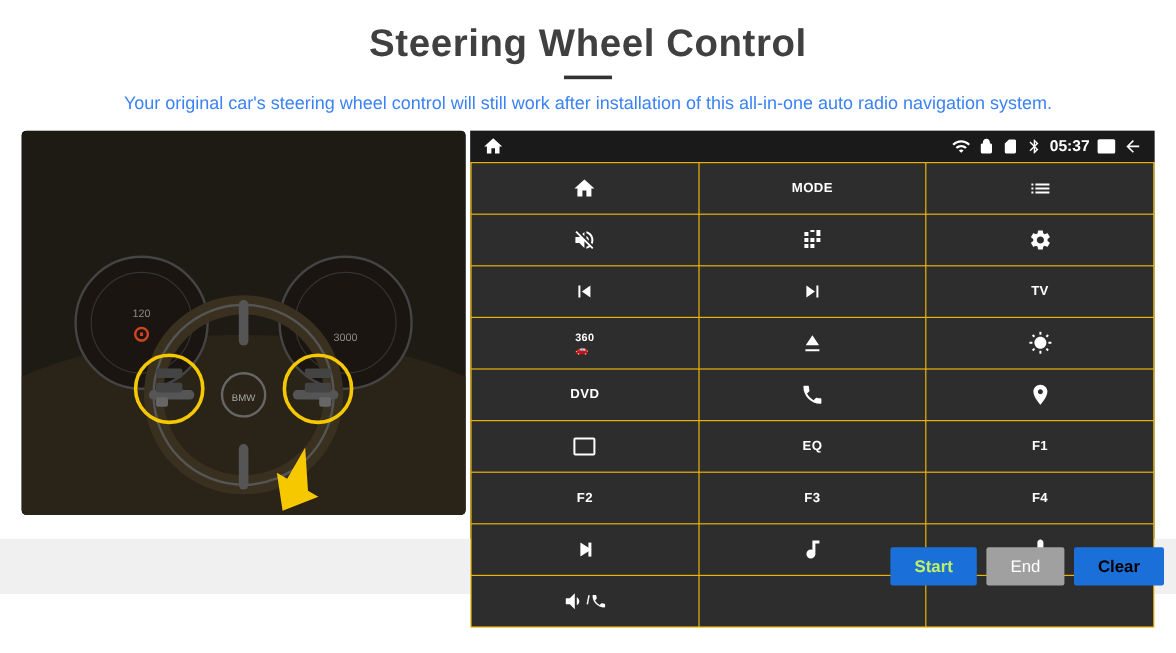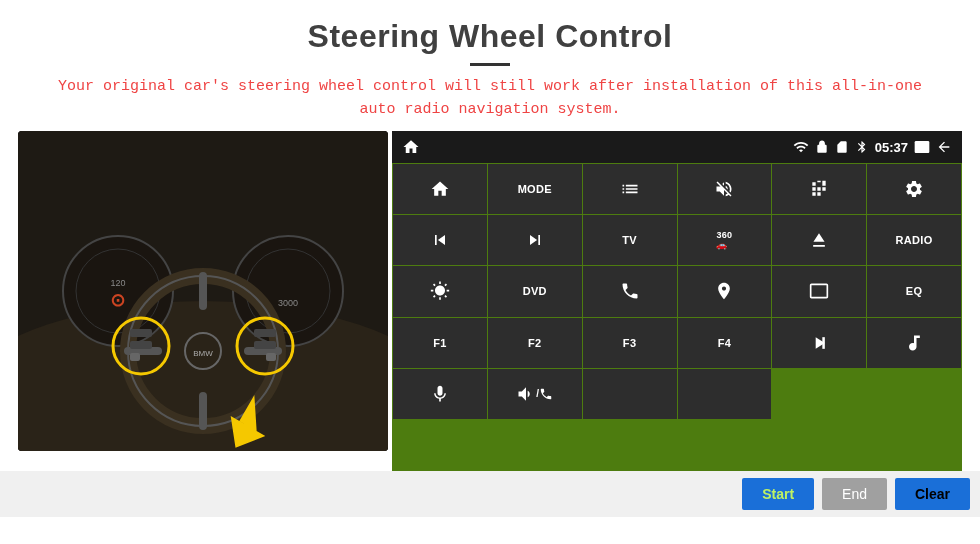--- a/index.html
+++ b/index.html
@@ -23,23 +23,22 @@
       letter-spacing: 0.5px;
     }
     .header-divider {
       width: 40px;
       height: 3px;
       background: #333;
       margin: 8px auto 10px;
     }
     .header p {
       font-size: 15px;
-      color: #ef4444;
+      color: #3b82f6;
       line-height: 1.5;
-      font-family: Liberation Mono, monospace;
     }
 
     
     .main-content {
       display: flex;
       flex-direction: row;
       padding: 0 18px;
       gap: 0;
       height: 340px;
     }
@@ -89,25 +88,25 @@
       display: flex;
       align-items: center;
       gap: 6px;
       color: #fff;
       font-size: 12px;
     }
 
     
     .button-grid {
       display: grid;
-      grid-template-columns: repeat(6, 1fr);
+      grid-template-columns: repeat(3, 1fr);
       grid-template-rows: repeat(6, 1fr);
       flex: 1;
       gap: 1px;
-      background: #4d7c0f;
+      background: #eab308;
       padding: 1px;
     }
 
     .btn-cell {
       background: #2d2d2d;
       display: flex;
       align-items: center;
       justify-content: center;
       color: #fff;
       font-size: 11px;
@@ -308,23 +307,20 @@
 
       <div class="btn-cell">
         <span style="font-size:9px;font-weight:bold;">360<br>🚗</span>
       </div>
       <div class="btn-cell">
         <svg viewBox="0 0 24 24">
             <path d="M5 18h14v2H5zm7-14L5.33 14h13.34z"></path>
           </svg>
       </div>
       <div class="btn-cell">
-        <span>RADIO</span>
-      </div>
-      <div class="btn-cell">
         <svg viewBox="0 0 24 24">
             <path d="M6.76 4.84l-1.8-1.79-1.41 1.41 1.79 1.79 1.42-1.41zM4 10.5H1v2h3v-2zm9-9.95h-2V3.5h2V.55zm7.45 3.91l-1.41-1.41-1.79 1.79 1.41 1.41 1.79-1.79zm-3.21 13.7l1.79 1.8 1.41-1.41-1.8-1.79-1.4 1.4zM20 10.5v2h3v-2h-3zm-8-5c-3.31 0-6 2.69-6 6s2.69 6 6 6 6-2.69 6-6-2.69-6-6-6zm-1 16.95h2V19.5h-2v2.95zm-7.45-3.91l1.41 1.41 1.79-1.8-1.41-1.41-1.79 1.8z"></path>
           </svg>
       </div>
       <div class="btn-cell">
         <span>DVD</span>
       </div>
 
       <div class="btn-cell">
         <svg viewBox="0 0 24 24">

